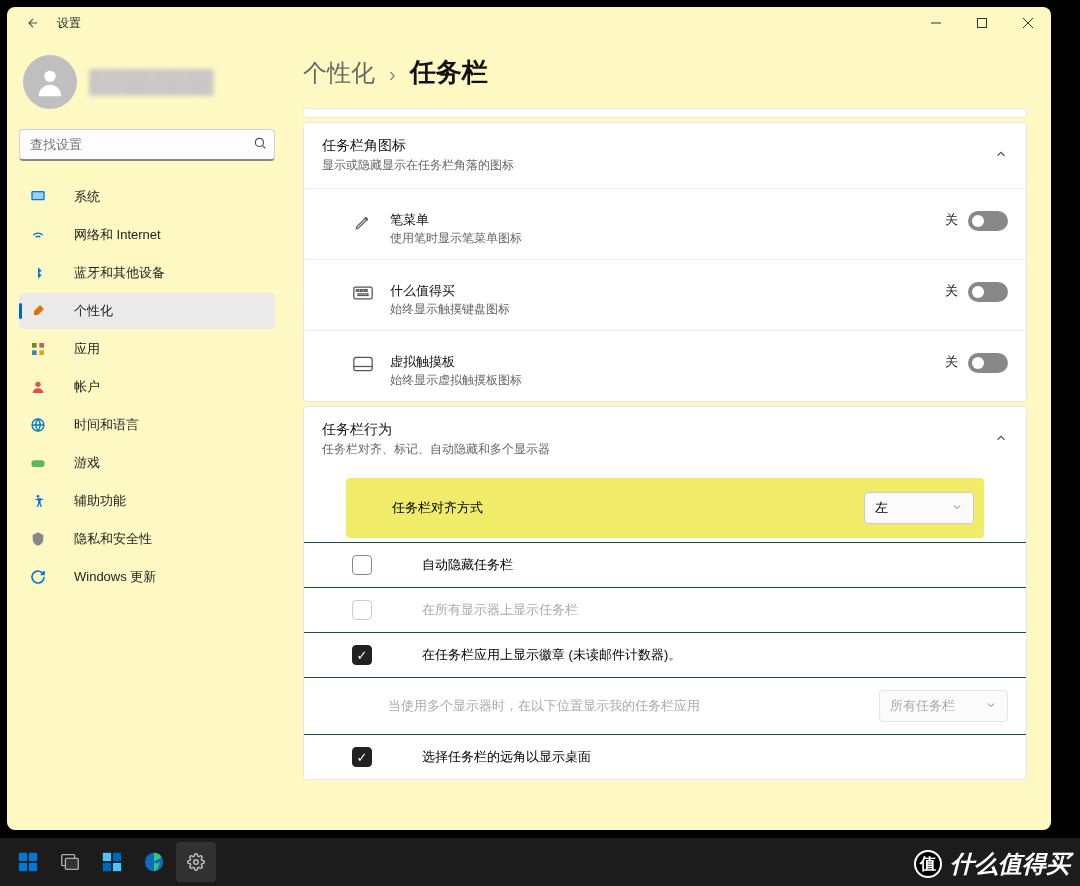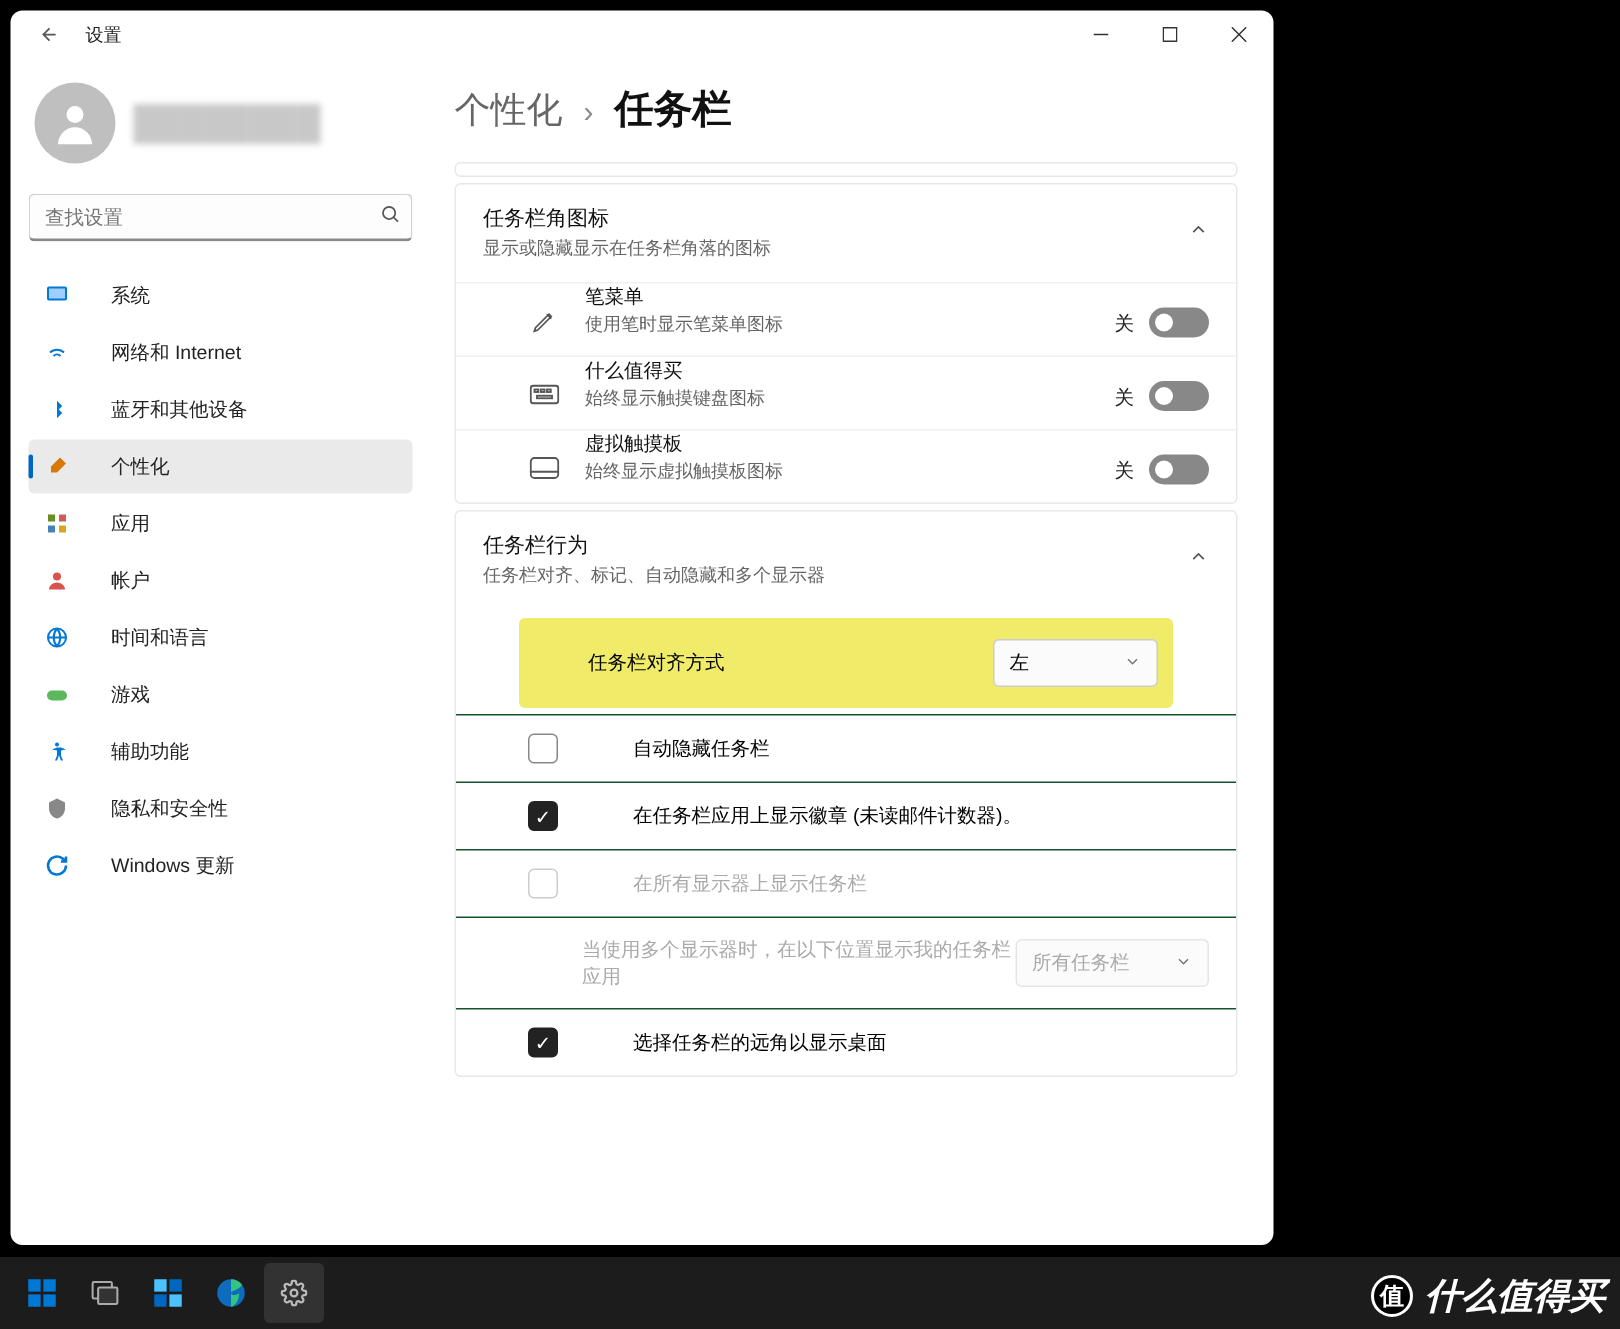--- a/index.html
+++ b/index.html
@@ -1,17 +1,17 @@
 <!DOCTYPE html>
 <html><head>
 <meta charset="utf-8">
 <style>
 * { margin: 0; padding: 0; box-sizing: border-box; font-family: "Segoe UI", "Microsoft YaHei", sans-serif; }
 body { width: 1080px; height: 886px; background: #000; overflow: hidden; }
-.window { position: absolute; left: 7px; top: 7px; width: 842px; height: 823px; background: #ffffff; border-radius: 8px; display: flex; flex-direction: column; }
+.window { position: absolute; left: 7px; top: 7px; width: 1044px; height: 823px; background: #fef9c3; border-radius: 8px; display: flex; flex-direction: column; }
 .titlebar { height: 32px; display: flex; align-items: center; padding-left: 16px; }
 .back-btn { width: 20px; height: 20px; display: flex; align-items: center; justify-content: center; color: #555; cursor: pointer; margin-right: 14px; }
 .title-text { font-size: 12px; color: #222; }
 .win-controls { margin-left: auto; display: flex; }
 .win-btn { width: 46px; height: 32px; display: flex; align-items: center; justify-content: center; color: #333; }
 .body { flex: 1; display: flex; overflow: hidden; }
 .sidebar { width: 280px; padding: 0 12px 12px 12px; display: flex; flex-direction: column; }
 .user-row { display: flex; align-items: center; padding: 16px 4px 20px 4px; gap: 12px; }
 .avatar { width: 54px; height: 54px; border-radius: 50%; background: #bfbfbf; display: flex; align-items: center; justify-content: center; }
 .avatar svg { width: 34px; height: 34px; fill: #fff; }
@@ -30,21 +30,21 @@
 .bc-parent { font-size: 24px; color: #666; }
 .bc-sep { font-size: 20px; color: #888; }
 .bc-current { font-size: 26px; font-weight: 600; color: #111; }
 .card { background: #fff; border: 1px solid #e8e8e8; border-radius: 4px; margin-bottom: 4px; }
 .card-stub { height: 10px; margin-bottom: 4px; }
 .card-header { display: flex; align-items: center; padding: 14px 18px; cursor: pointer; }
 .card-header .hdr-text { flex: 1; }
 .hdr-title { font-size: 14px; color: #111; }
 .hdr-sub { font-size: 12px; color: #666; margin-top: 2px; }
 .chev { color: #555; }
-.sub-item { display: flex; align-items: flex-end; padding: 0 18px 12px 48px; border-top: 1px solid #f0f0f0; }
+.sub-item { display: flex; align-items: flex-start; padding: 22px 18px 12px 48px; border-top: 1px solid #f0f0f0; }
 .sub-icon { width: 22px; height: 22px; display: flex; align-items: center; justify-content: center; margin-right: 16px; color: #555; }
 .sub-text { flex: 1; }
 .sub-title { font-size: 13px; color: #111; }
 .sub-desc { font-size: 12px; color: #666; margin-top: 1px; }
 .state-label { font-size: 13px; color: #222; margin-right: 10px; }
 .toggle { width: 40px; height: 20px; border-radius: 10px; background: #888; position: relative; cursor: pointer; }
 .toggle::after { content: ""; position: absolute; width: 12px; height: 12px; background: #fff; border-radius: 50%; top: 4px; left: 4px; }
 .behavior-row { display: flex; align-items: center; padding: 12px 18px 12px 48px; border-top: 1px solid #14532d; }
 .behavior-row.highlight { background: #f0ec69; border-radius: 4px; margin: 6px 42px 4px 42px; padding: 14px 10px; border: none; }
 .behavior-row .row-label { flex: 1; font-size: 13px; margin-left: 36px; }
@@ -297,27 +297,27 @@
                   <path d="M6 9l6 6 6-6"></path>
                 </svg></span>
           </div>
         </div>
 
         <div id="behavior-rows">
             <div class="behavior-row">
               <div class="checkbox  "></div>
     <span class="row-label">自动隐藏任务栏</span>
             </div>
+            <div class="behavior-row disabled">
+              <div class="checkbox  disabled"></div>
+    <span class="row-label">在所有显示器上显示任务栏</span>
+            </div>
             <div class="behavior-row">
               <div class="checkbox checked "></div>
     <span class="row-label">在任务栏应用上显示徽章 (未读邮件计数器)。</span>
-            </div>
-            <div class="behavior-row disabled">
-              <div class="checkbox  disabled"></div>
-    <span class="row-label">在所有显示器上显示任务栏</span>
             </div>
           </div>
 
         <div class="behavior-row disabled">
           <span class="row-label">当使用多个显示器时，在以下位置显示我的任务栏应用</span>
           <div class="dropdown disabled">
             <span>所有任务栏</span>
             <span class="dd-chev"><svg width="12" height="12" viewBox="0 0 24 24" fill="none" stroke="currentColor" stroke-width="2">
                   <path d="M6 9l6 6 6-6"></path>
                 </svg></span>

